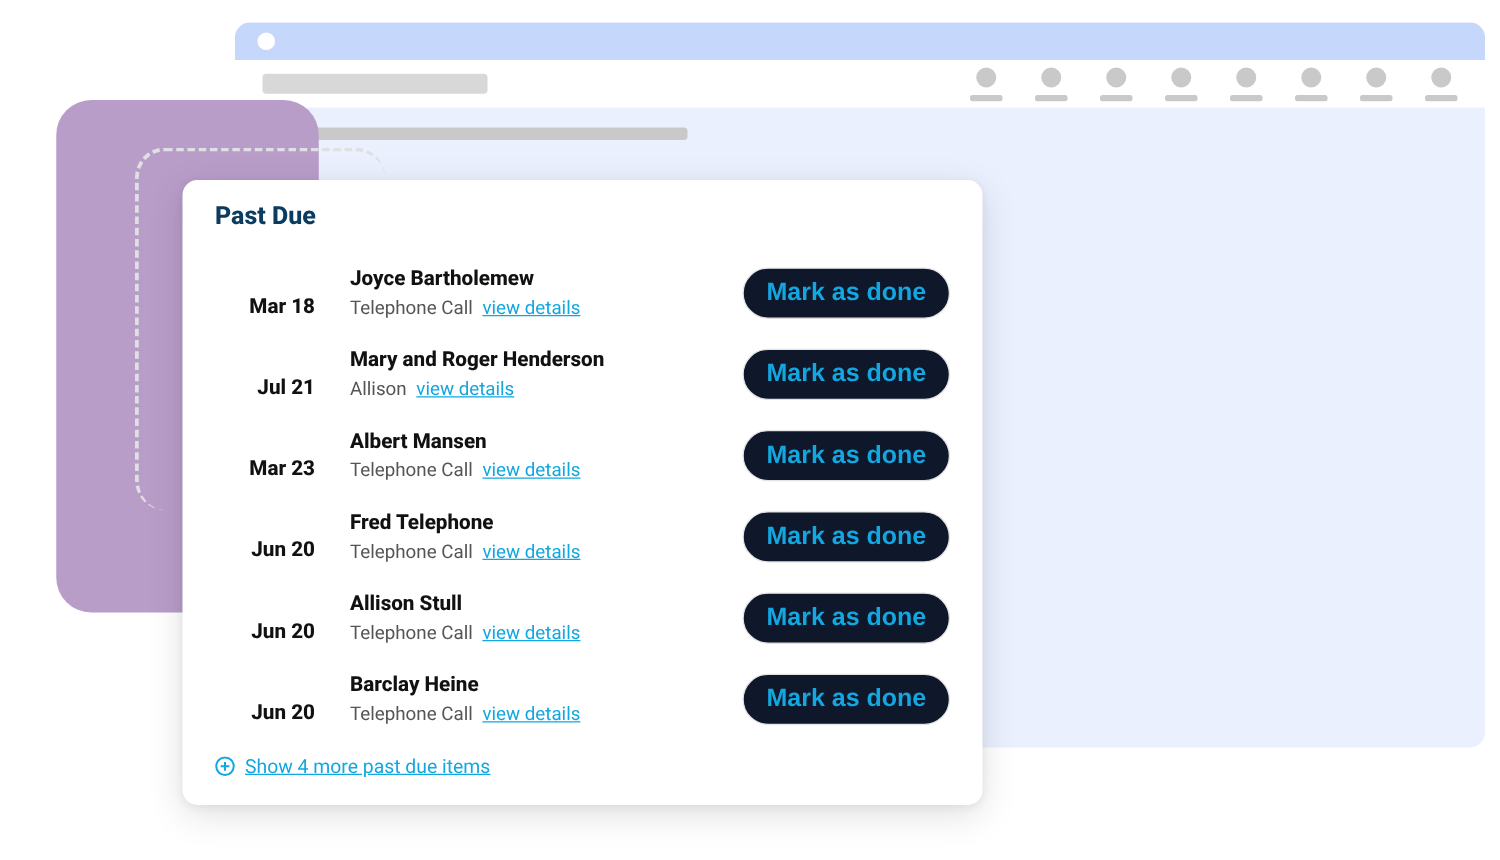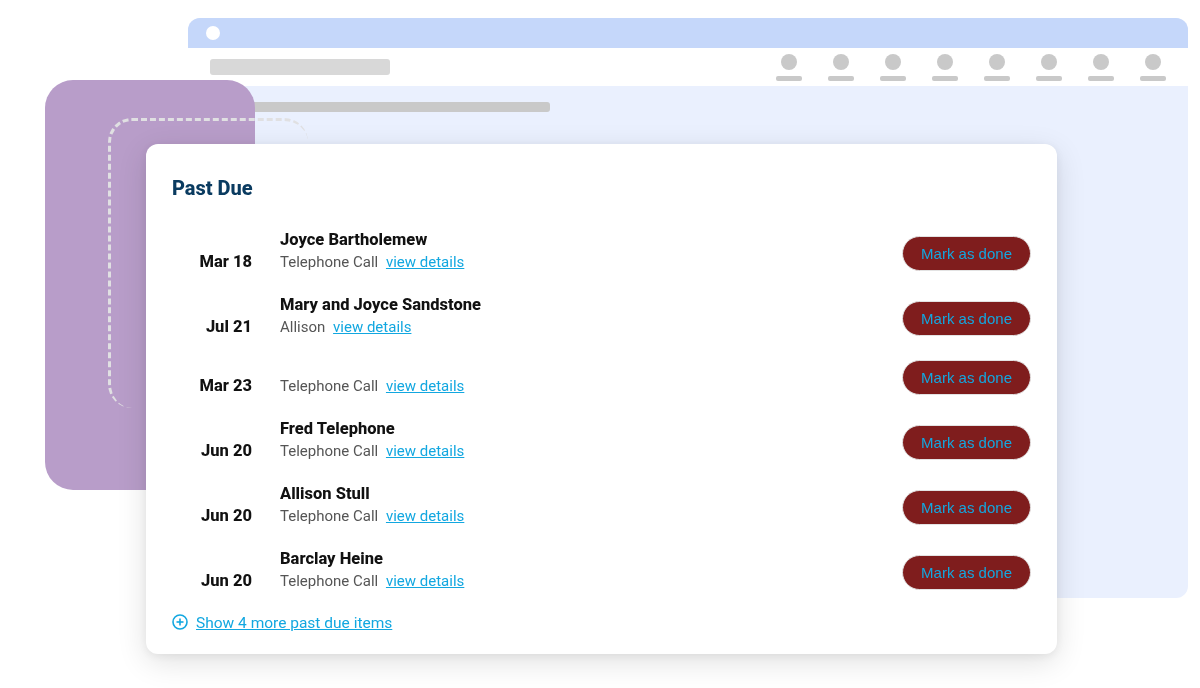--- a/index.html
+++ b/index.html
@@ -100,25 +100,25 @@
       border-radius: 24px;
       border-right: none;
       border-bottom: none;
     }
 
     
     .card {
       position: absolute;
       top: 144px;
       left: 146px;
-      width: 911px;
+      width: 640px;
       background: #fff;
       border-radius: 12px;
       box-shadow: 0 8px 30px rgba(0,0,0,0.12), 0 2px 8px rgba(0,0,0,0.06);
-      padding: 32px 26px 22px;
+      padding: 16px 26px 22px;
     }
     .card-title {
       color: #0a3b60;
       font-size: 20px;
       font-weight: 800;
       margin-bottom: 20px;
     }
     .item-row {
       display: flex;
       align-items: flex-end;
@@ -146,31 +146,32 @@
     }
     .view-details {
       color: #12a7e0;
       text-decoration: underline;
       cursor: pointer;
       font-size: 15px;
       margin-left: 4px;
     }
     .mark-done {
       border: 1px solid #e3e3e3;
-      background: #7f1d1d;
+      background: #0f172a;
       color: #12a7e0;
       border-radius: 999px;
       padding: 8px 18px;
-      font-size: 15px;
-      font-weight: 400;
+      font-size: 20px;
+      font-weight: 700;
       cursor: pointer;
       white-space: nowrap;
     }
     .show-more {
       display: flex;
+      align-items: center;
       gap: 8px;
       margin-top: 10px;
       color: #12a7e0;
       font-size: 15.5px;
     }
     .show-more-icon {
       width: 16px; height: 16px;
       flex-shrink: 0;
     }
     .show-more-text {
@@ -242,32 +243,33 @@
         <span>Telephone Call</span>
         <span class="view-details">view details</span>
       </div>
     </div>
     <button class="mark-done">Mark as done</button>
   </div>
 
   <div class="item-row">
     <div class="item-date">Jul 21</div>
     <div class="item-body">
-      <div class="item-name">Mary and Joyce Sandstone</div>
+      <div class="item-name">Mary and Roger Henderson</div>
       <div class="item-sub">
         <span>Allison</span>
         <span class="view-details">view details</span>
       </div>
     </div>
     <button class="mark-done">Mark as done</button>
   </div>
 
   <div class="item-row">
     <div class="item-date">Mar 23</div>
     <div class="item-body">
+      <div class="item-name">Albert Mansen</div>
       <div class="item-sub">
         <span>Telephone Call</span>
         <span class="view-details">view details</span>
       </div>
     </div>
     <button class="mark-done">Mark as done</button>
   </div>
 
   <div class="item-row">
     <div class="item-date">Jun 20</div>

